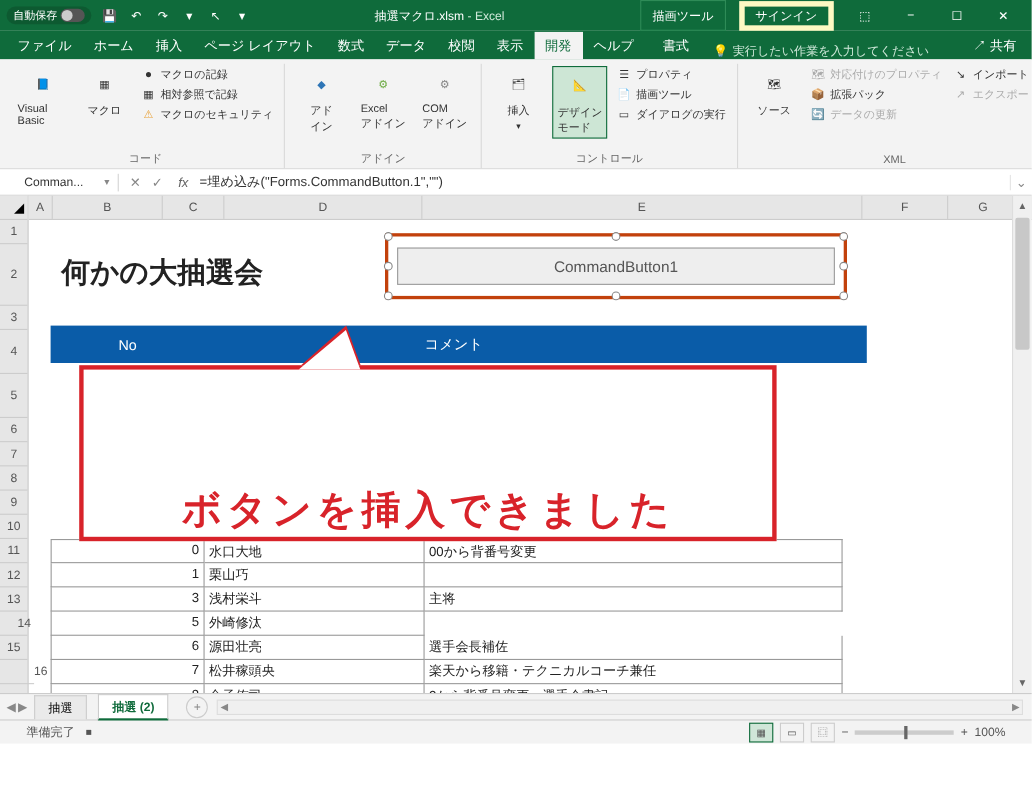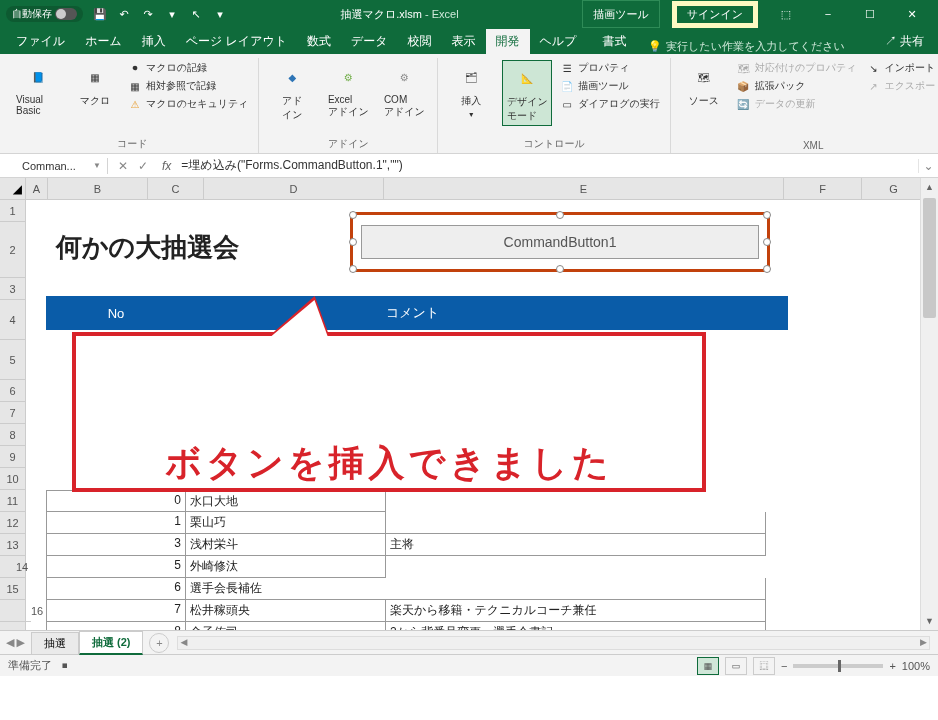--- a/index.html
+++ b/index.html
@@ -77,27 +77,27 @@
   .datarow.first .c-no,.datarow.first .c-name,.datarow.first .c-com{border-top:1px solid #999;}
 
   .vscroll{position:absolute;right:0;top:0;width:18px;bottom:0;background:#f0f0f0;border-left:1px solid #ddd;}
   .vscroll .up,.vscroll .down{height:18px;text-align:center;font-size:9px;color:#666;line-height:18px;}
   .vscroll .thumb{position:absolute;left:2px;right:2px;top:20px;height:120px;background:#c8c8c8;border-radius:2px;}
   
   
   .sheettabs{height:24px;border-top:1px solid #ccc;display:flex;align-items:center;background:#f3f3f3;font-size:11px;}
   .navbtns{display:flex;gap:2px;padding:0 6px;color:#888;}
   .navbtns span{cursor:pointer;}
-  .sheettab{padding:3px 12px;border:1px solid #ccc;border-bottom:none;background:#eaeaea;margin-right:0;cursor:pointer;}
+  .sheettab{padding:3px 12px;border:1px solid #ccc;border-bottom:none;background:#eaeaea;margin-right:10px;cursor:pointer;}
   .sheettab.active{background:#fff;border-bottom:2px solid #0f6b3b;color:#0f6b3b;font-weight:bold;}
   .addsheet{width:20px;height:20px;border:1px solid #ccc;border-radius:50%;text-align:center;line-height:18px;margin-left:6px;color:#888;cursor:pointer;}
   .hscroll{flex:1;margin:0 8px;height:14px;background:#f0f0f0;border:1px solid #ddd;position:relative;}
   
   
-  .statusbar{height:22px;background:#f3f3f3;border-top:1px solid #ccc;display:flex;align-items:center;padding:0 8px;font-size:11px;color:#555;gap:10px;}
+  .statusbar{height:22px;background:#f3f3f3;border-top:1px solid #ccc;display:flex;align-items:center;padding:0 24px;font-size:11px;color:#555;gap:10px;}
   .statusbar .right{margin-left:auto;display:flex;align-items:center;gap:6px;}
   .viewbtn{width:22px;height:18px;border:1px solid #ccc;text-align:center;font-size:9px;line-height:16px;}
   .viewbtn.active{background:#d0e6d8;border-color:#0f6b3b;}
   .zoomslider{width:90px;height:4px;background:#ccc;position:relative;}
   .zoomslider::after{content:"";position:absolute;left:45px;top:-4px;width:3px;height:12px;background:#666;}
 </style>
 </head>
 <body>
 
 <div class="titlebar">
@@ -323,37 +323,39 @@
       </div>
       <div class="callout-tri"></div>
       <div class="callout-tri2"></div>
       <div class="callout">
         <span class="callout-text">ボタンを挿入できました</span>
       </div>
       <div id="datarows">
           <div class="datarow first" style="top: 290px; width: 720px;">
             <span class="c-no">0</span>
             <span class="c-name">水口大地</span>
+            <span class="c-com">00から背番号変更</span>
           </div>
           <div class="datarow" style="top: 312px; width: 720px;">
             <span class="c-no">1</span>
             <span class="c-name">栗山巧</span>
             <span class="c-com"></span>
           </div>
           <div class="datarow" style="top: 334px; width: 720px;">
             <span class="c-no">3</span>
             <span class="c-name">浅村栄斗</span>
             <span class="c-com">主将</span>
           </div>
           <div class="datarow" style="top: 356px; width: 720px;">
             <span class="c-no">5</span>
             <span class="c-name">外崎修汰</span>
           </div>
           <div class="datarow" style="top: 378px; width: 720px;">
             <span class="c-no">6</span>
+            <span class="c-name">源田壮亮</span>
             <span class="c-com">選手会長補佐</span>
           </div>
           <div class="datarow" style="top: 400px; width: 720px;">
             <span class="c-no">7</span>
             <span class="c-name">松井稼頭央</span>
             <span class="c-com">楽天から移籍・テクニカルコーチ兼任</span>
           </div>
           <div class="datarow" style="top: 422px; width: 720px;">
             <span class="c-no">8</span>
             <span class="c-name">金子侑司</span>

